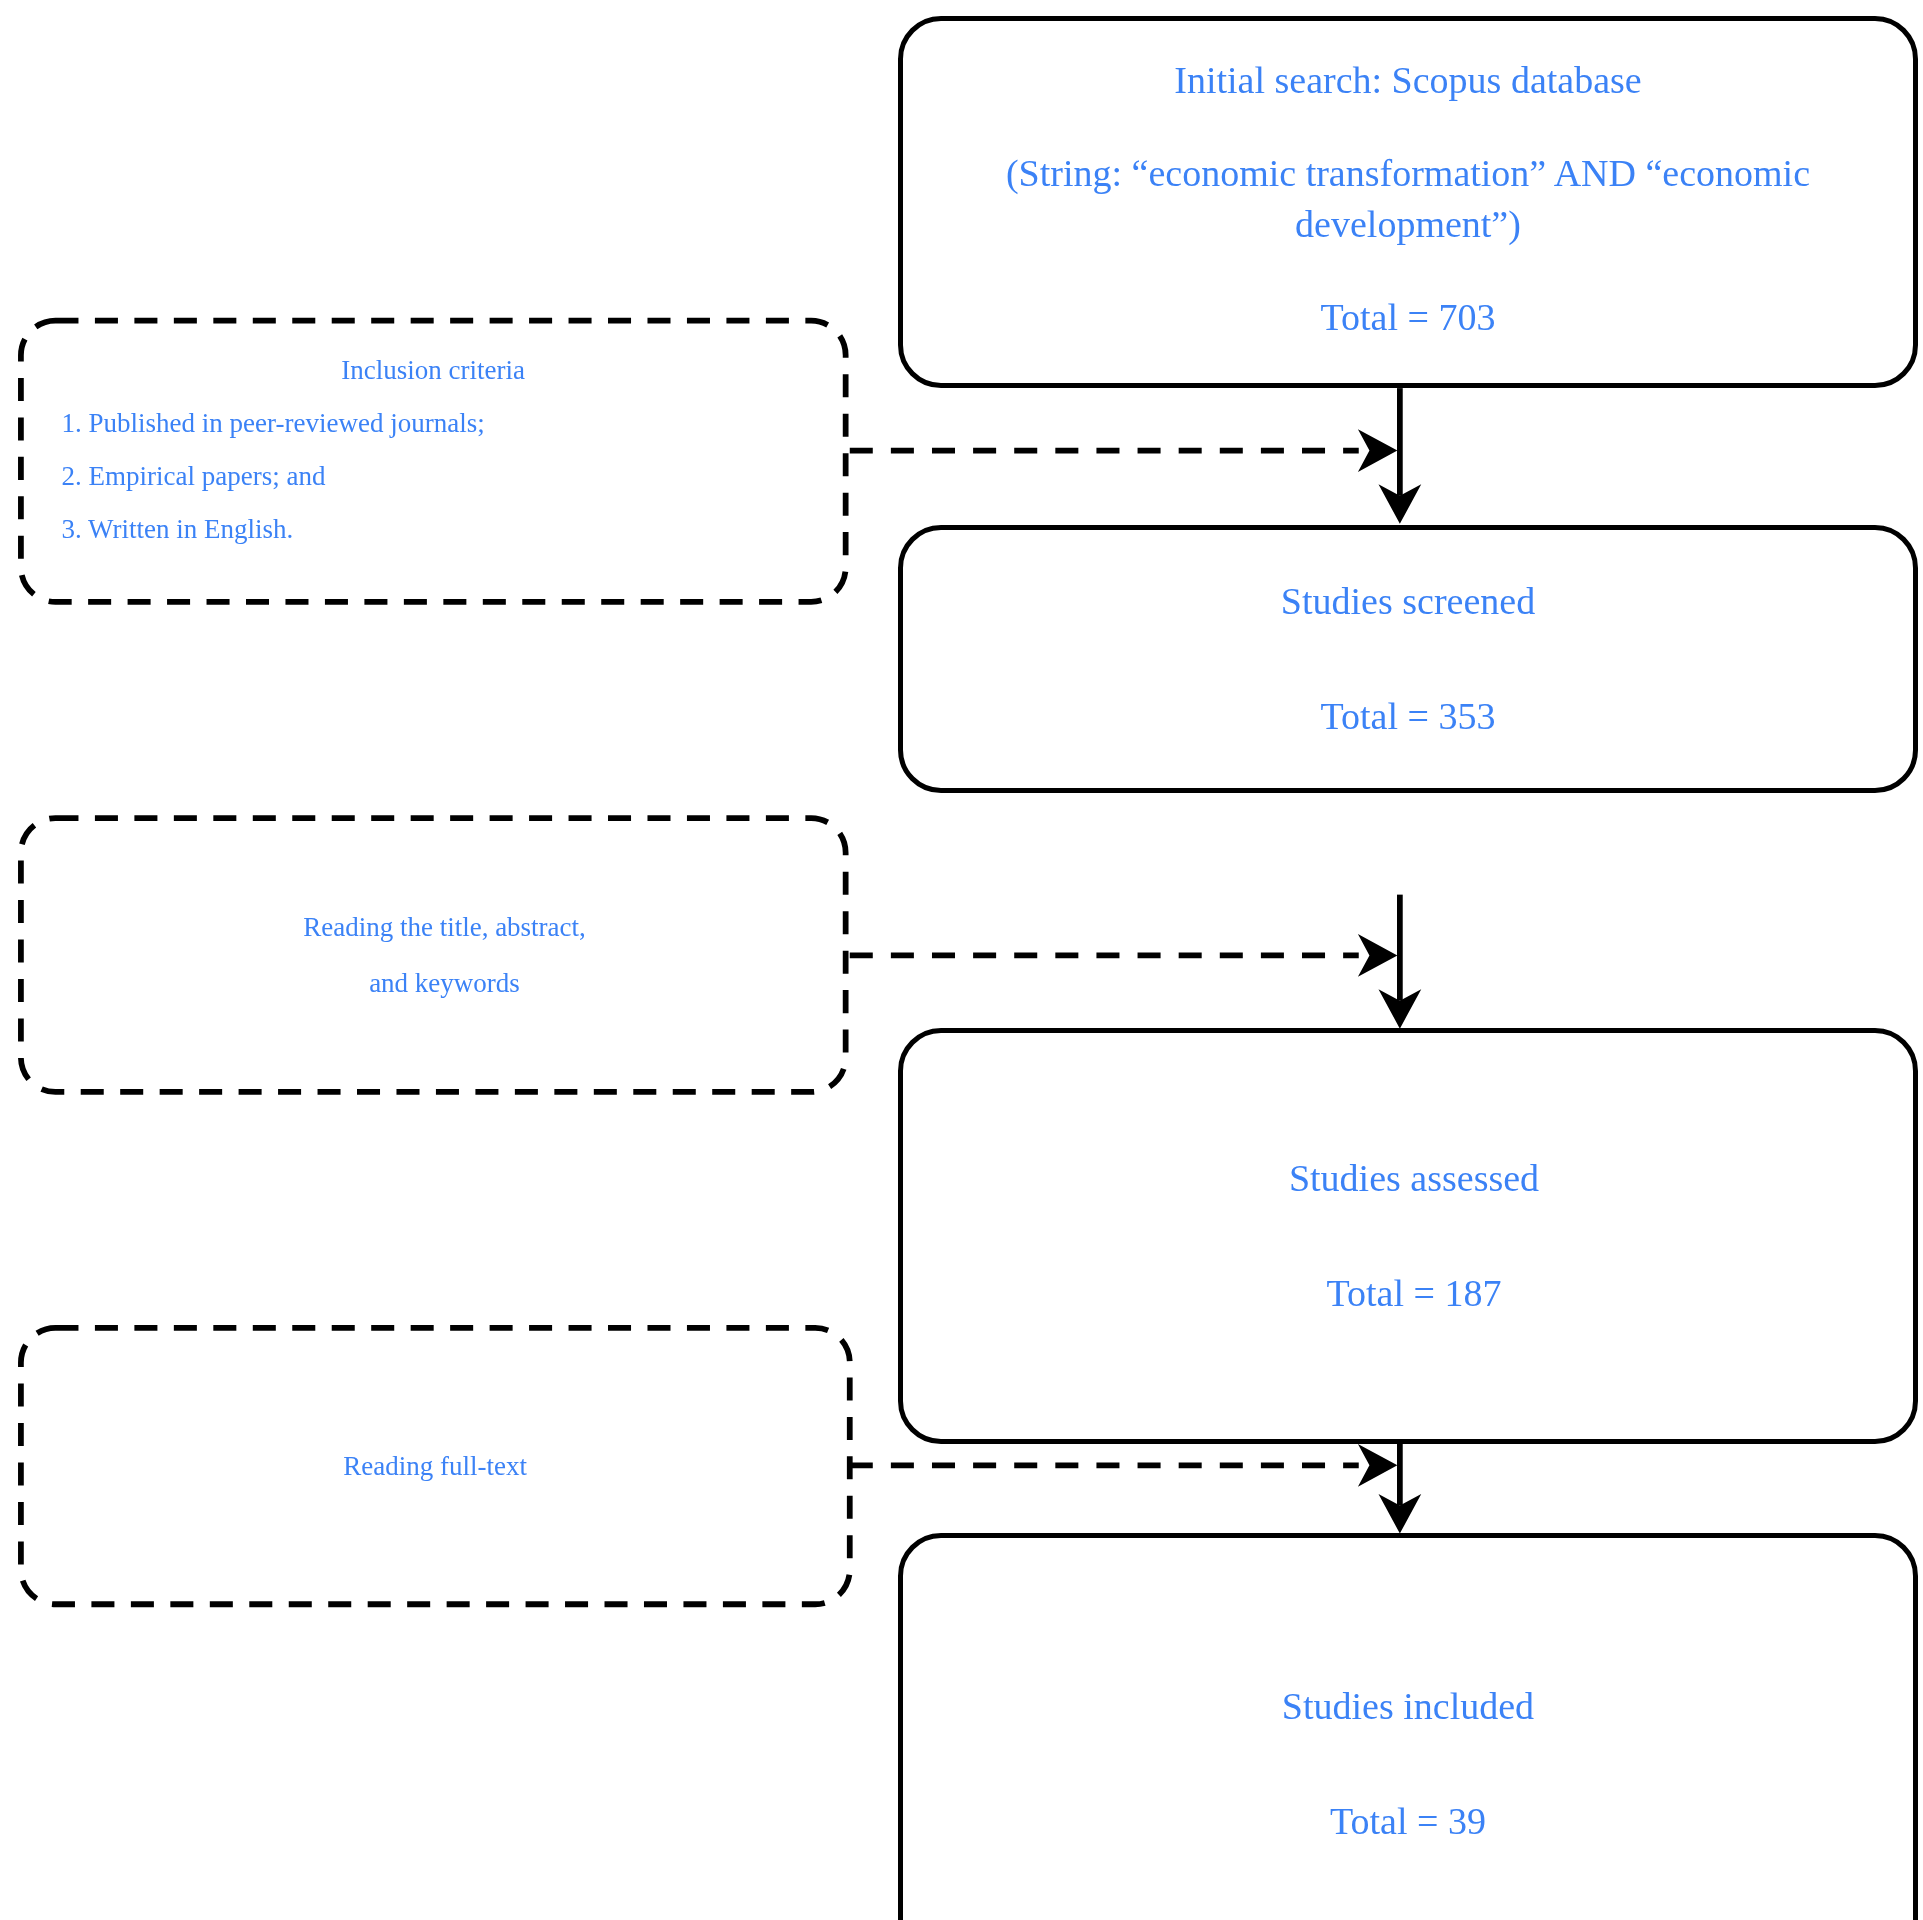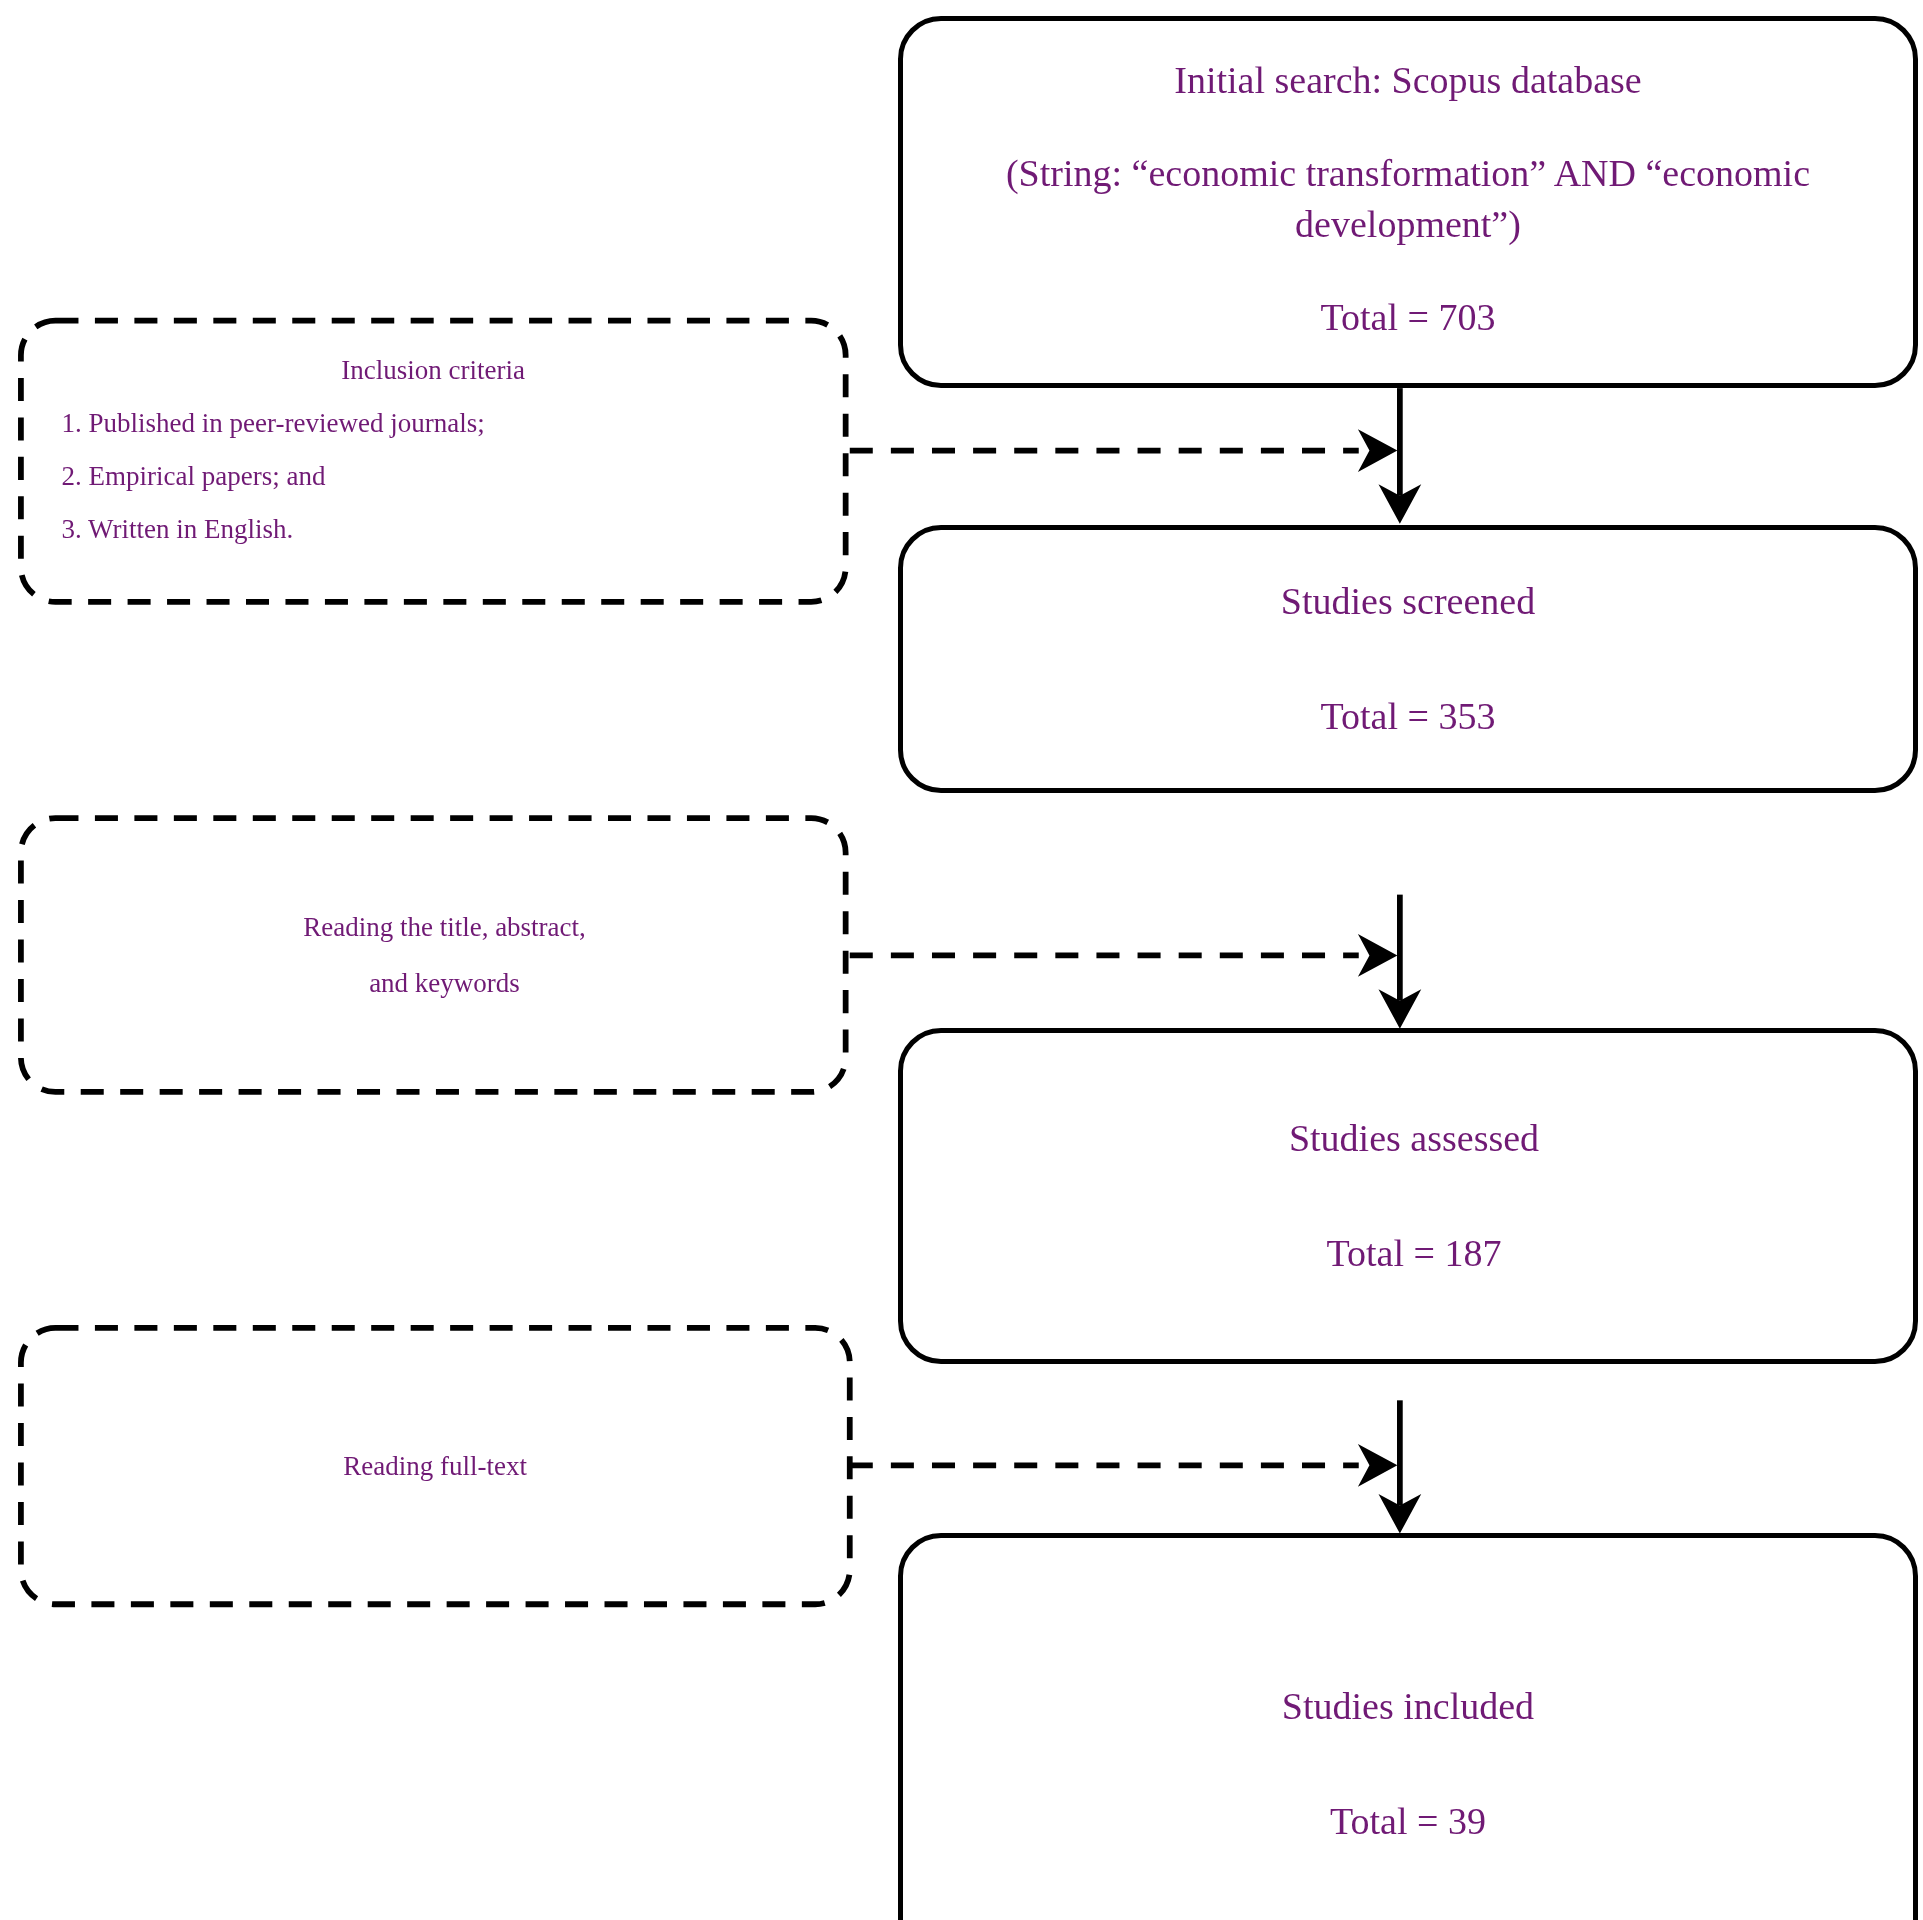--- a/index.html
+++ b/index.html
@@ -6,21 +6,21 @@
     margin: 0;
     padding: 0;
     background: #ffffff;
   }
   .canvas {
     position: relative;
     width: 1924px;
     height: 1920px;
     background: #ffffff;
     font-family: "Liberation Serif", "DejaVu Serif", serif;
-    color: #701a75;
+    color: #3b82f6;
     overflow: hidden;
   }
   .connector-layer {
     position: absolute;
     left: 0;
     top: 0;
     width: 1924px;
     height: 1920px;
     pointer-events: none;
   }
@@ -113,21 +113,21 @@
     <div>Initial search: Scopus database</div>
     <div class="process-detail">(String: “economic transformation” AND “economic development”)</div>
     <div>Total = 703</div>
   </div>
 
   <div class="process-box simple" style="top:525px; height:268px;">
     <div>Studies screened</div>
     <div>Total = 353</div>
   </div>
 
-  <div class="process-box simple" style="top:1028px; height:336px;padding-left:12px;">
+  <div class="process-box simple" style="top:1028px; height:416px;padding-left:12px;">
     <div>Studies assessed</div>
     <div>Total = 187</div>
   </div>
 
   <div class="process-box simple" style="top:1533px; height:461px;">
     <div>Studies included</div>
     <div>Total = 39</div>
   </div>
 
   <div class="criteria-text listy" style="left:20.6px; top:321px; width:825px; height:281px;">

